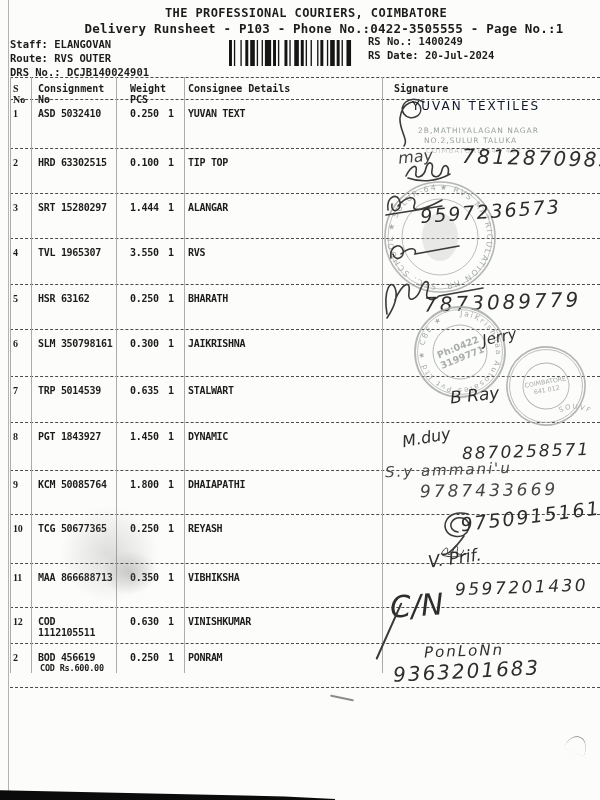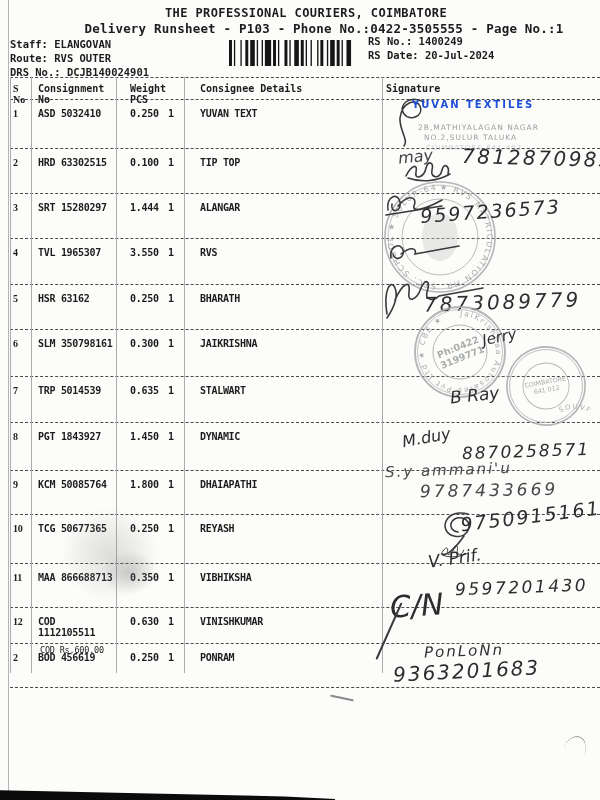--- a/index.html
+++ b/index.html
@@ -31,33 +31,33 @@
   .trow .cell{padding-top:8px;}
   .trow:nth-child(1){height:48px}.trow:nth-child(2){height:44px}.trow:nth-child(3){height:44px}
   .trow:nth-child(4){height:45px}.trow:nth-child(5){height:44px}.trow:nth-child(6){height:46px}
   .trow:nth-child(7){height:45px}.trow:nth-child(8){height:47px}.trow:nth-child(9){height:43px}
   .trow:nth-child(10){height:48px}.trow:nth-child(11){height:43px}.trow:nth-child(12){height:35px}
   .trow:nth-child(13){height:43px}
   .c-sno{padding-left:3px;font-family:Liberation Serif, serif;}
   .c-con{padding-left:7px;}
   .c-wt{padding-left:14px;}
   .c-wt .wt{display:inline-block;width:38px;}
-  .c-cons{padding-left:16px;}
-  .c-sig{padding-left:4px;}
-  .cod-note{font-size:8.5px;font-weight:normal;letter-spacing:-.2px;margin-left:2px;margin-top:7px;}
+  .c-cons{padding-left:4px;}
+  .c-sig{padding-left:12px;}
+  .cod-note{font-size:8.5px;font-weight:bold;letter-spacing:-.2px;margin-left:2px;margin-top:25px;}
   .vline{position:absolute;top:77px;width:1px;height:596px;background:#ababab;}
   .vl0{left:10px}.vl1{left:31px}.vl2{left:116px}.vl3{left:184px}.vl4{left:382px}
   
   .hw{position:absolute;font-family:"DejaVu Sans",sans-serif;font-style:italic;color:#2d2d2d;white-space:nowrap;}
   .phone{font-style:italic;font-weight:normal;}
   .sq{position:absolute;}
   .sq path{fill:none;stroke:#3a3a3a;stroke-width:1.6;stroke-linecap:round;}
   
   .yuvan{position:absolute;left:412px;top:99px;color:#8f9795;font-family:"DejaVu Sans",sans-serif;}
-  .yuvan .l1{font-size:10px;font-weight:bold;letter-spacing:2px;color:#1d4ed8;}
+  .yuvan .l1{font-size:12px;font-weight:normal;letter-spacing:2px;color:#0f172a;}
   .yuvan .l2{font-size:7.5px;letter-spacing:1px;margin-left:6px;margin-top:13px;color:#99a19e;}
   .yuvan .l3{font-size:7.5px;letter-spacing:1px;margin-left:12px;margin-top:1px;color:#99a19e;}
   .yuvan .l4{font-size:7px;letter-spacing:1px;margin-left:14px;margin-top:2px;color:#a8aeac;opacity:.6;}
   .stamp{position:absolute;opacity:.85;}
   .stamp circle{fill:none;stroke:#a6aaa8;}
   .stamp text{fill:#9aa09d;font-family:"DejaVu Sans",sans-serif;}
   
   .sig-r1-loop{left:394px;top:96px;}
   .sig-r2-name{left:398px;top:147px;font-size:16px;transform:rotate(-6deg);color:#444;}
   .sig-r2-scrib{left:404px;top:160px;}

